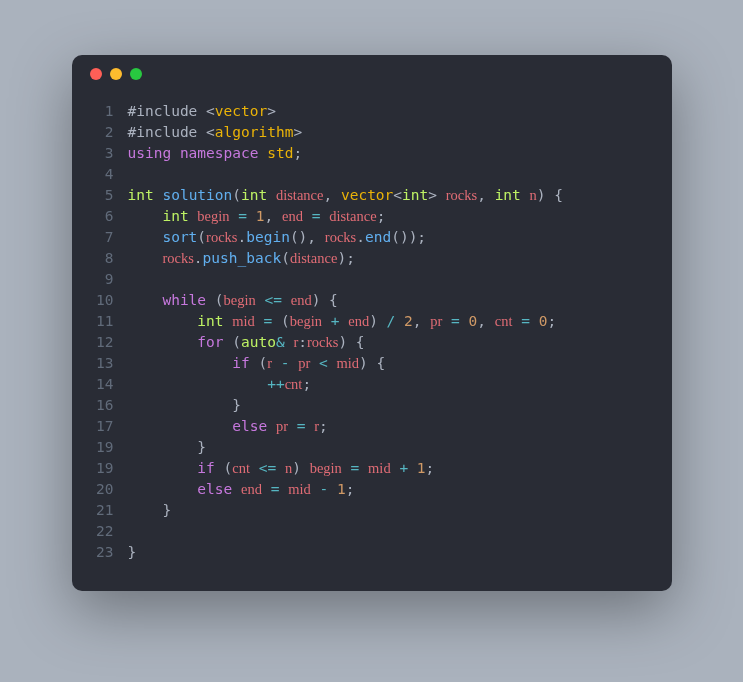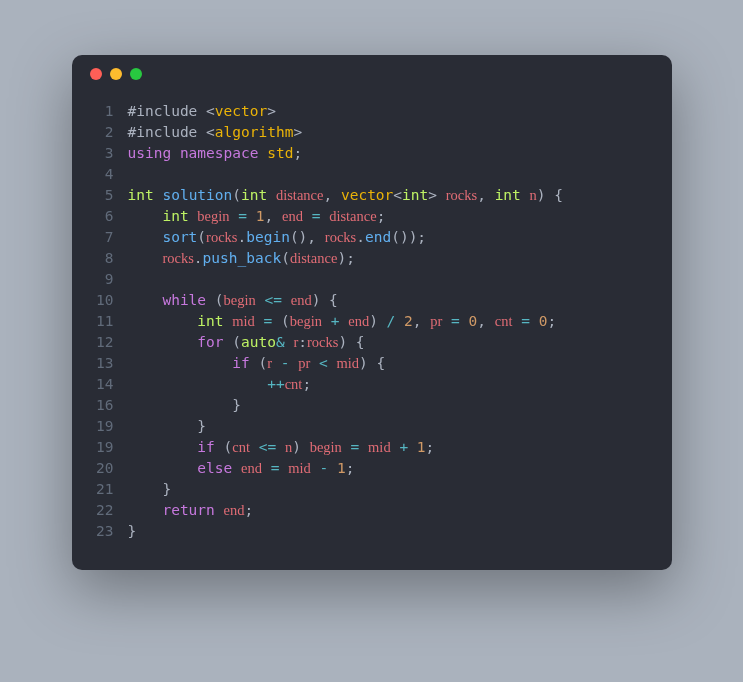--- a/index.html
+++ b/index.html
@@ -83,20 +83,21 @@
       <div class="line"><span class="ln">6</span><span class="code"><span class="pn">    </span><span class="ty">int</span><span class="pn"> </span><span class="var">begin</span><span class="pn"> </span><span class="op">=</span><span class="pn"> </span><span class="num">1</span><span class="pn">, </span><span class="var">end</span><span class="pn"> </span><span class="op">=</span><span class="pn"> </span><span class="var">distance</span><span class="pn">;</span></span></div>
       <div class="line"><span class="ln">7</span><span class="code"><span class="pn">    </span><span class="fn">sort</span><span class="pn">(</span><span class="var">rocks</span><span class="pn">.</span><span class="fn">begin</span><span class="pn">(), </span><span class="var">rocks</span><span class="pn">.</span><span class="fn">end</span><span class="pn">());</span></span></div>
       <div class="line"><span class="ln">8</span><span class="code"><span class="pn">    </span><span class="var">rocks</span><span class="pn">.</span><span class="fn">push_back</span><span class="pn">(</span><span class="var">distance</span><span class="pn">);</span></span></div>
       <div class="line"><span class="ln">9</span><span class="code"> </span></div>
       <div class="line"><span class="ln">10</span><span class="code"><span class="pn">    </span><span class="kw">while</span><span class="pn"> (</span><span class="var">begin</span><span class="pn"> </span><span class="op">&lt;=</span><span class="pn"> </span><span class="var">end</span><span class="pn">) {</span></span></div>
       <div class="line"><span class="ln">11</span><span class="code"><span class="pn">        </span><span class="ty">int</span><span class="pn"> </span><span class="var">mid</span><span class="pn"> </span><span class="op">=</span><span class="pn"> (</span><span class="var">begin</span><span class="pn"> </span><span class="op">+</span><span class="pn"> </span><span class="var">end</span><span class="pn">) </span><span class="op">/</span><span class="pn"> </span><span class="num">2</span><span class="pn">, </span><span class="var">pr</span><span class="pn"> </span><span class="op">=</span><span class="pn"> </span><span class="num">0</span><span class="pn">, </span><span class="var">cnt</span><span class="pn"> </span><span class="op">=</span><span class="pn"> </span><span class="num">0</span><span class="pn">;</span></span></div>
       <div class="line"><span class="ln">12</span><span class="code"><span class="pn">        </span><span class="kw">for</span><span class="pn"> (</span><span class="ty">auto</span><span class="op">&amp;</span><span class="pn"> </span><span class="var">r</span><span class="pn">:</span><span class="var">rocks</span><span class="pn">) {</span></span></div>
       <div class="line"><span class="ln">13</span><span class="code"><span class="pn">            </span><span class="kw">if</span><span class="pn"> (</span><span class="var">r</span><span class="pn"> </span><span class="op">-</span><span class="pn"> </span><span class="var">pr</span><span class="pn"> </span><span class="op">&lt;</span><span class="pn"> </span><span class="var">mid</span><span class="pn">) {</span></span></div>
       <div class="line"><span class="ln">14</span><span class="code"><span class="pn">                </span><span class="op">++</span><span class="var">cnt</span><span class="pn">;</span></span></div>
       <div class="line"><span class="ln">16</span><span class="code"><span class="pn">            }</span></span></div>
+      <div class="line"><span class="ln">17</span><span class="code"><span class="pn">            </span><span class="kw">else</span><span class="pn"> </span><span class="var">pr</span><span class="pn"> </span><span class="op">=</span><span class="pn"> </span><span class="var">r</span><span class="pn">;</span></span></div>
       <div class="line"><span class="ln">19</span><span class="code"><span class="pn">        }</span></span></div>
       <div class="line"><span class="ln">19</span><span class="code"><span class="pn">        </span><span class="kw">if</span><span class="pn"> (</span><span class="var">cnt</span><span class="pn"> </span><span class="op">&lt;=</span><span class="pn"> </span><span class="var">n</span><span class="pn">) </span><span class="var">begin</span><span class="pn"> </span><span class="op">=</span><span class="pn"> </span><span class="var">mid</span><span class="pn"> </span><span class="op">+</span><span class="pn"> </span><span class="num">1</span><span class="pn">;</span></span></div>
       <div class="line"><span class="ln">20</span><span class="code"><span class="pn">        </span><span class="kw">else</span><span class="pn"> </span><span class="var">end</span><span class="pn"> </span><span class="op">=</span><span class="pn"> </span><span class="var">mid</span><span class="pn"> </span><span class="op">-</span><span class="pn"> </span><span class="num">1</span><span class="pn">;</span></span></div>
       <div class="line"><span class="ln">21</span><span class="code"><span class="pn">    }</span></span></div>
-      <div class="line"><span class="ln">22</span><span class="code"><span class="pn">    </span><span class="kw">return</span><span class="pn"> </span><span class="var">end</span><span class="pn">;</span></span></div>
+      <div class="line"><span class="ln">22</span></div>
       <div class="line"><span class="ln">23</span><span class="code"><span class="pn">}</span></span></div>
     </div>
 </div>
 
 </body></html>

